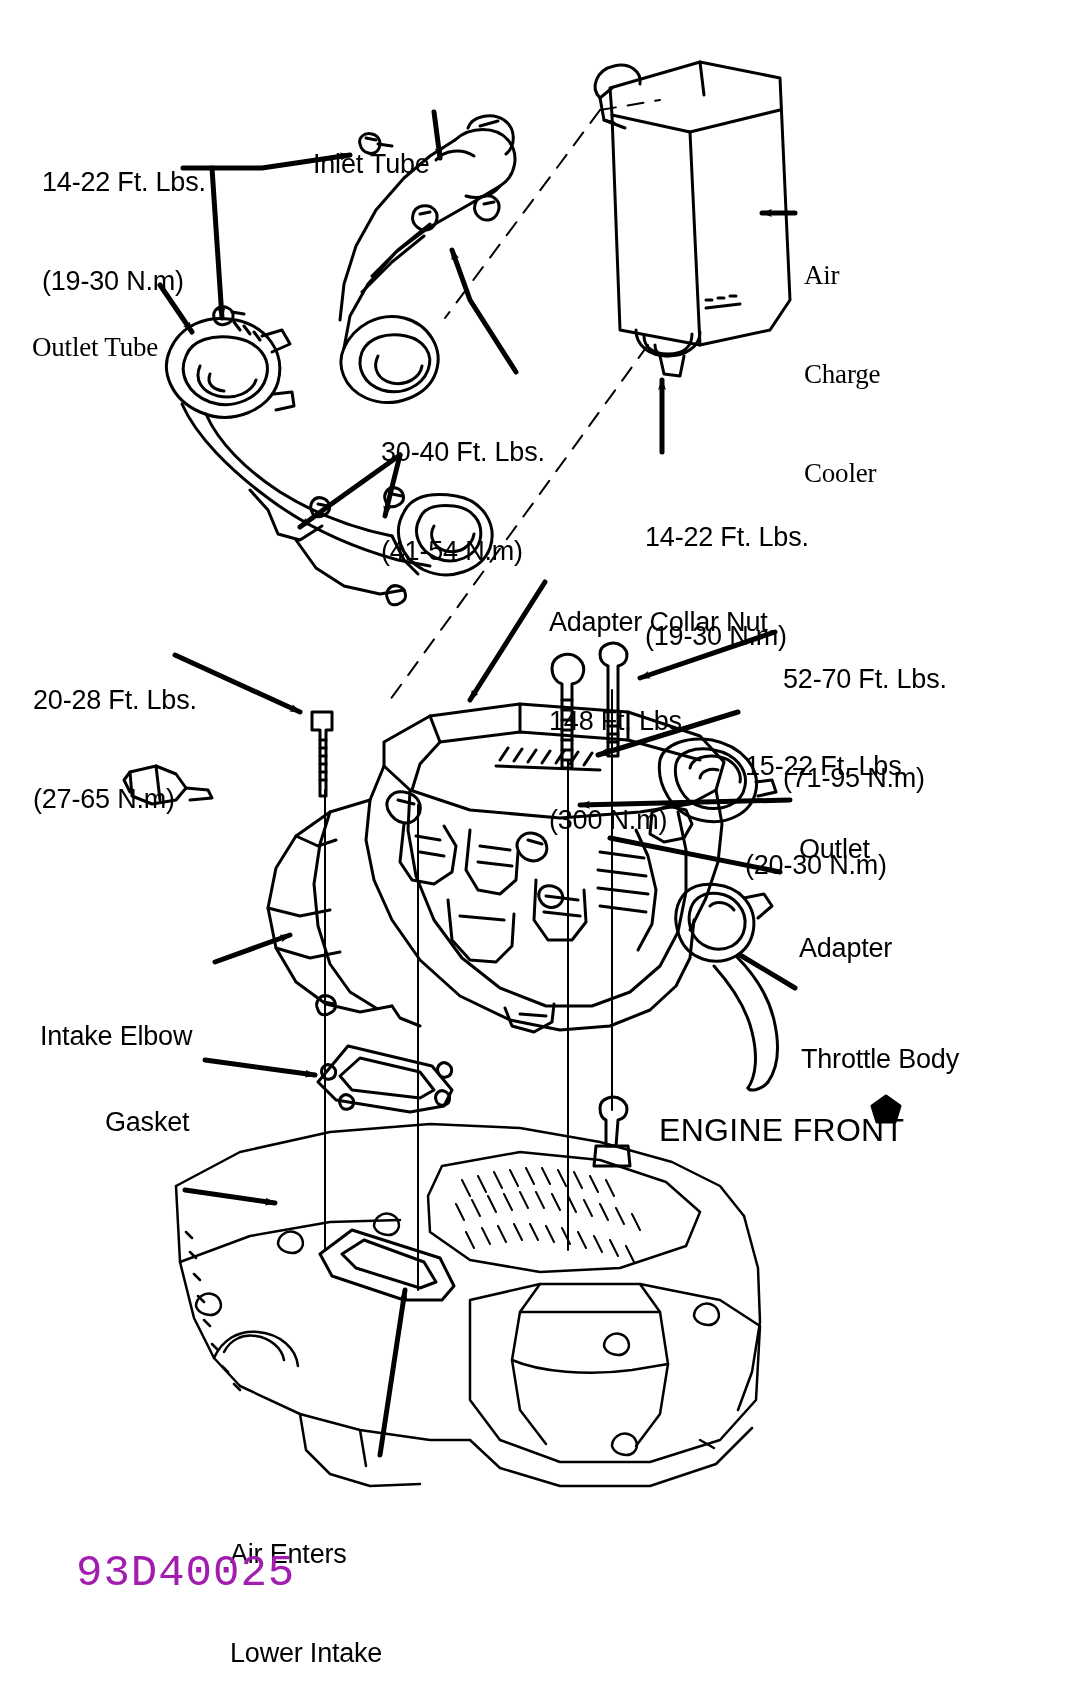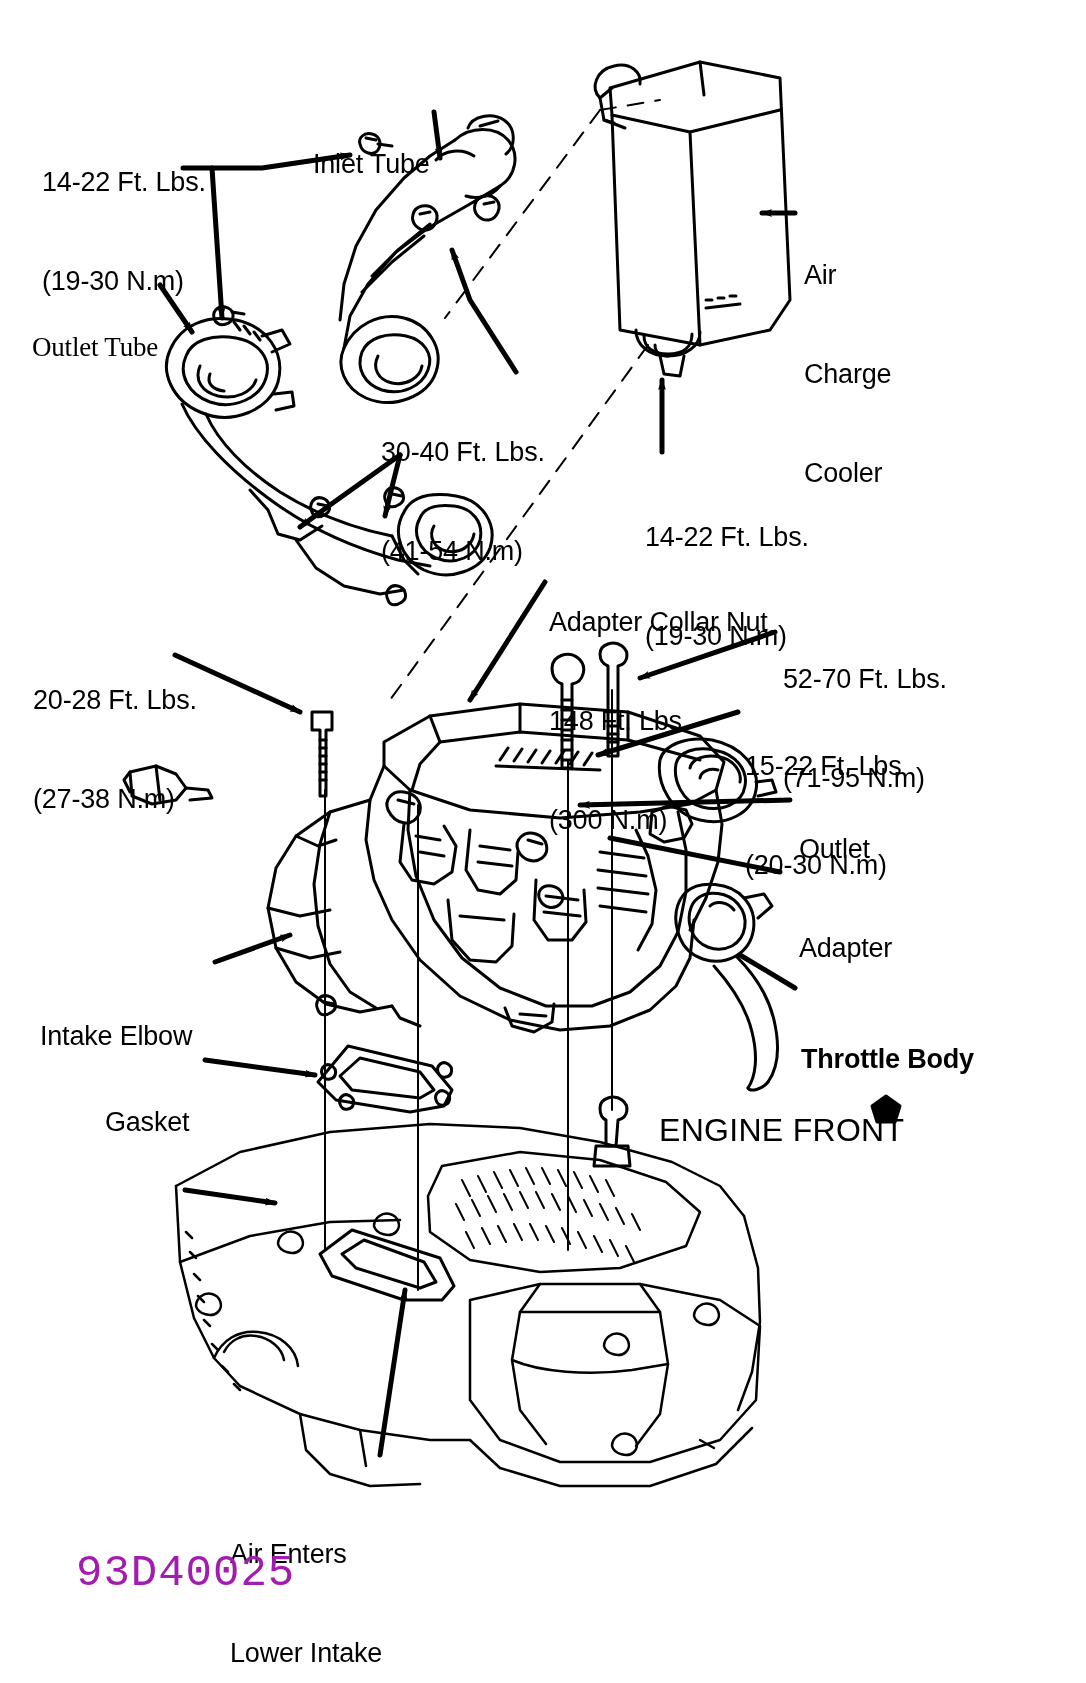--- a/index.html
+++ b/index.html
@@ -376,21 +376,21 @@
 
   <div class="lbl" style="left:42px; top:100px;">
     <div>14-22 Ft. Lbs.</div>
     <div>(19-30 N.m)</div>
   </div>
 
   <div class="lbl" style="left:313px; top:82px;">
     <div>Inlet Tube</div>
   </div>
 
-  <div class="lbl" style="left:804px; top:193px;">
+  <div class="lbl" style="left:804px; top:193px;font-family:Liberation Serif, serif;">
     <div>Air</div>
     <div>Charge</div>
     <div>Cooler</div>
   </div>
 
   <div class="lbl" style="left:32px; top:265px;font-family:Liberation Serif, serif;">
     <div>Outlet Tube</div>
   </div>
 
   <div class="lbl" style="left:381px; top:370px;">
@@ -414,30 +414,30 @@
     <div>(71-95 N.m)</div>
   </div>
 
   <div class="lbl" style="left:745px; top:684px;">
     <div>15-22 Ft. Lbs</div>
     <div>(20-30 N.m)</div>
   </div>
 
   <div class="lbl" style="left:33px; top:618px;">
     <div>20-28 Ft. Lbs.</div>
-    <div>(27-38 N.m)</div>
+    <div>(27-65 N.m)</div>
   </div>
 
   <div class="lbl" style="left:799px; top:767px;">
     <div>Outlet</div>
     <div>Adapter</div>
   </div>
 
 
-  <div class="lbl" style="left:801px; top:977px;font-weight:bold;">
+  <div class="lbl" style="left:801px; top:977px;">
     <div>Throttle Body</div>
   </div>
 
   <div class="lbl" style="left:40px; top:954px;">
     <div>Intake Elbow</div>
   </div>
 
   <div class="lbl" style="left:105px; top:1040px;">
     <div>Gasket</div>
   </div>

